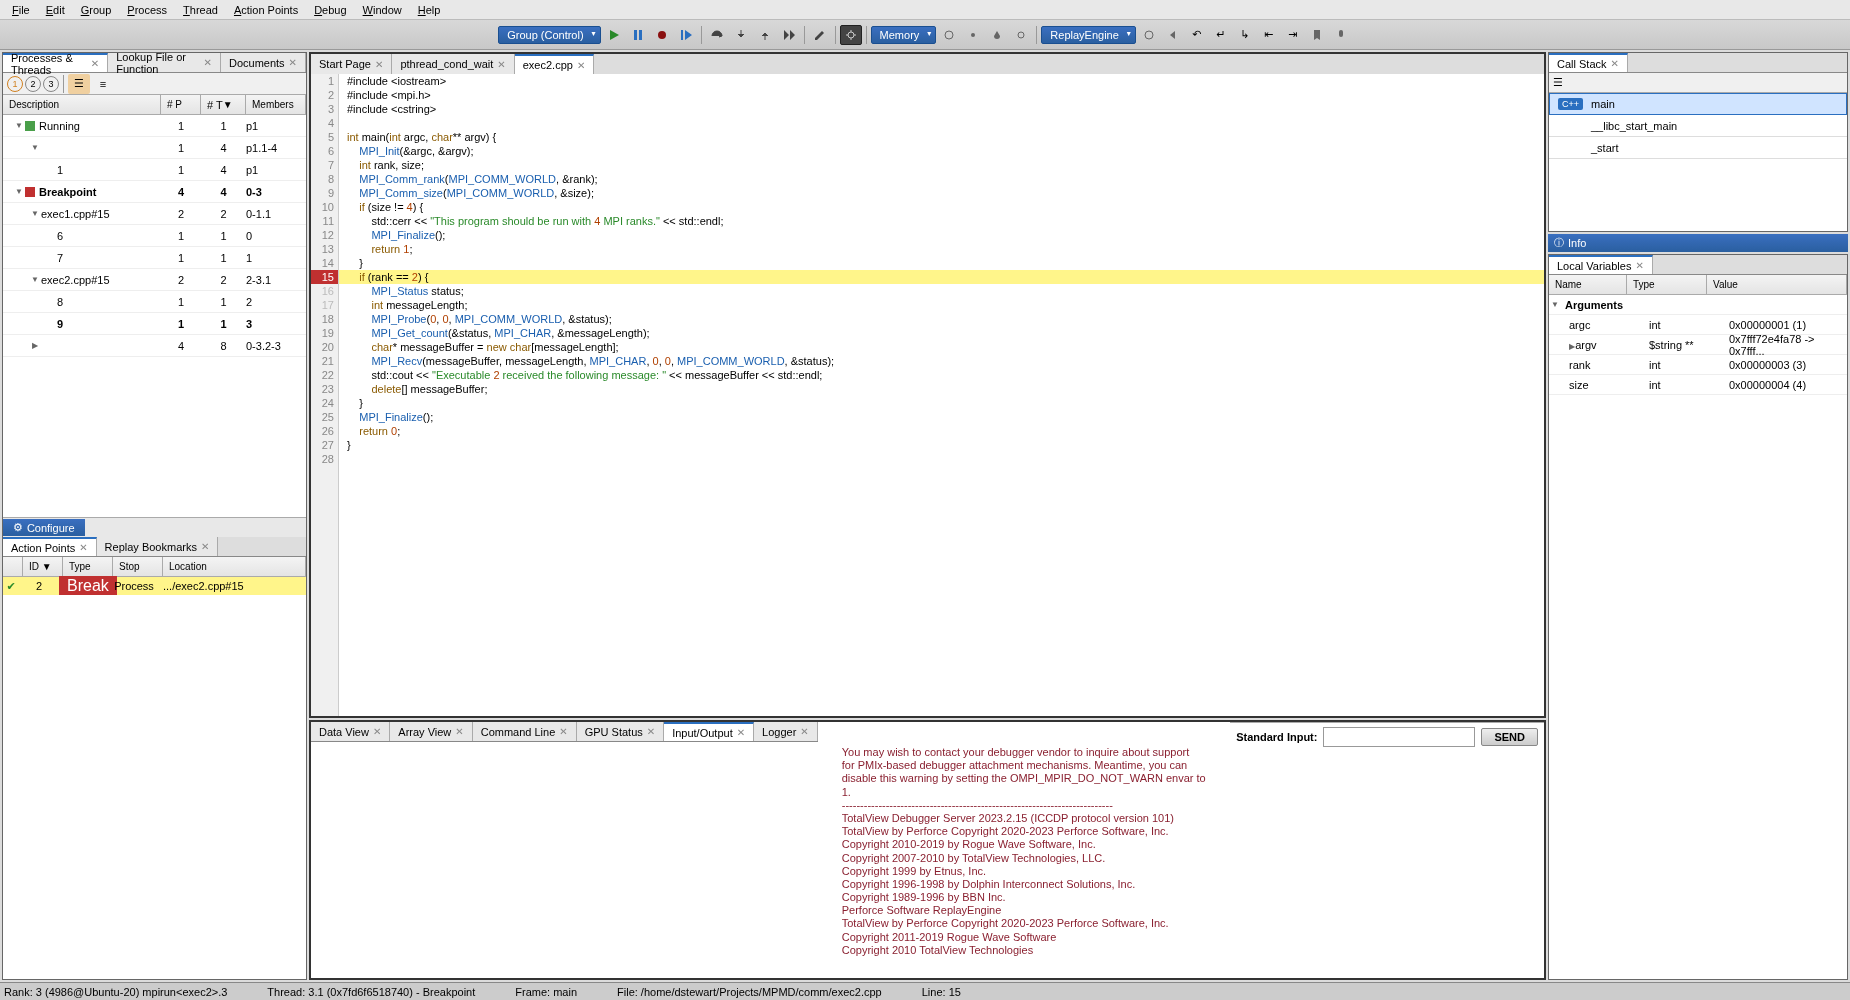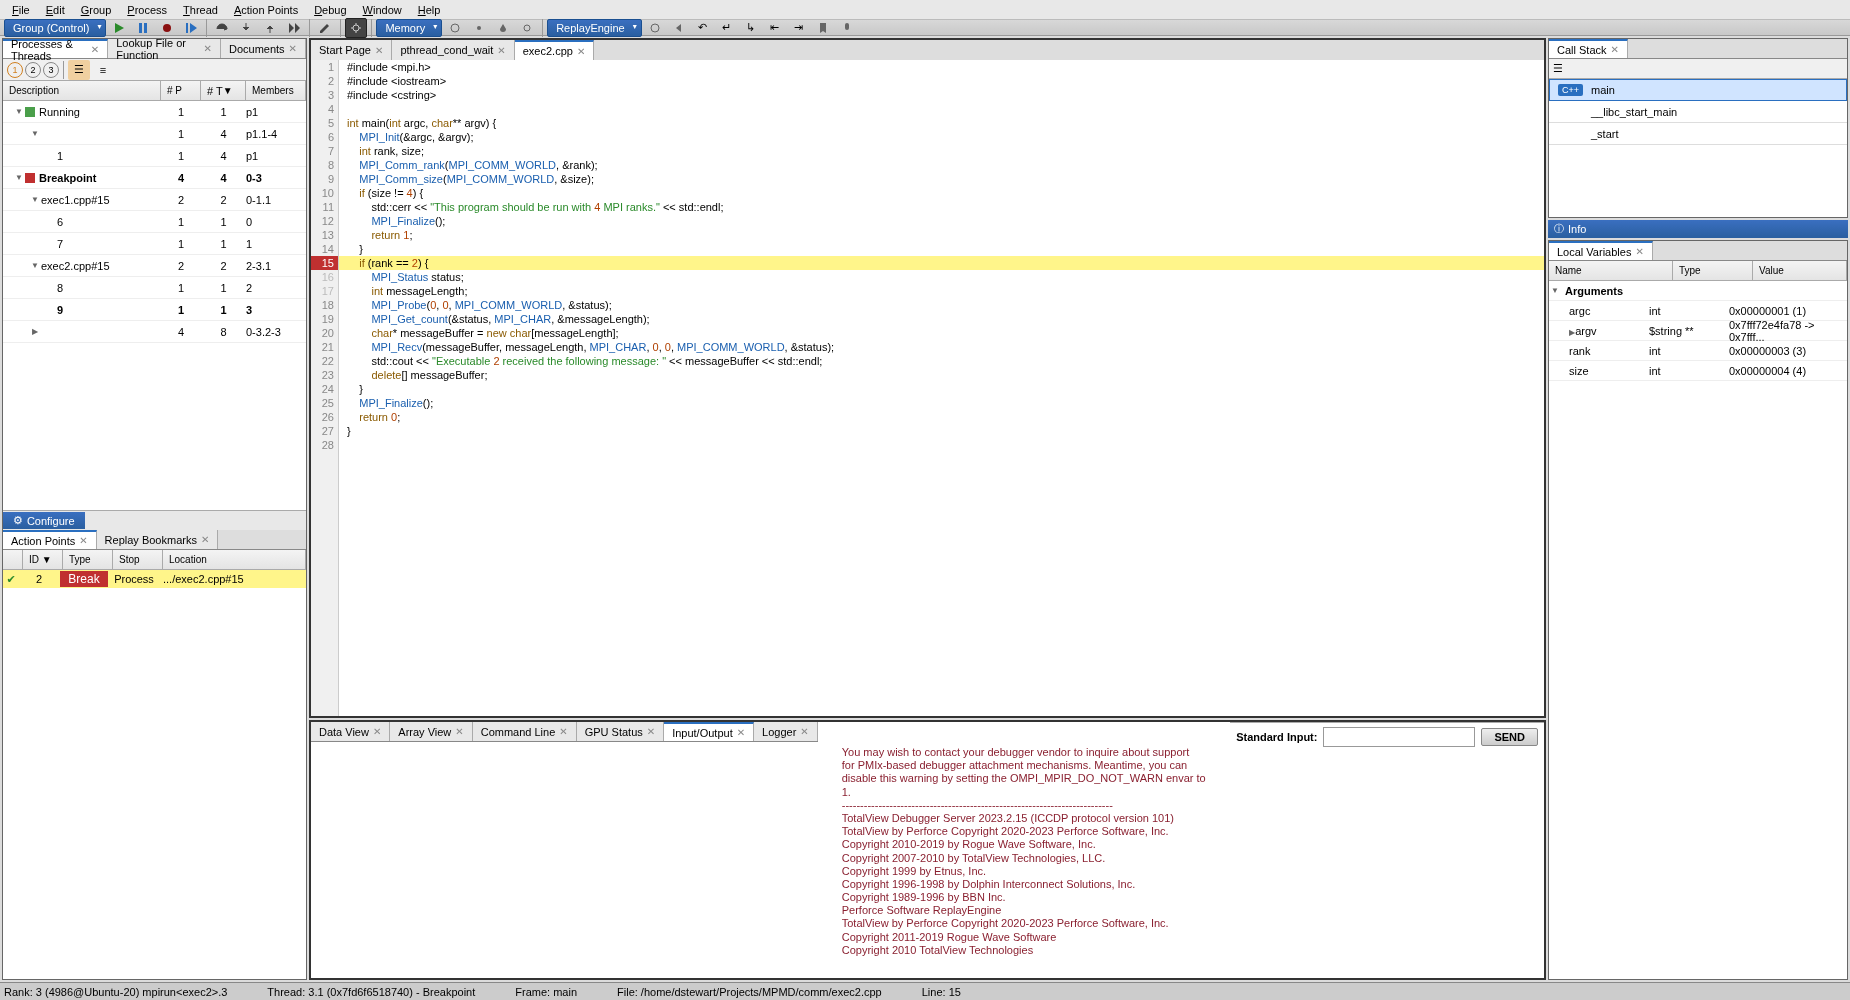--- a/index.html
+++ b/index.html
@@ -1,20 +1,20 @@
 <!DOCTYPE html>
 <html><head>
 <meta charset="utf-8">
 <style>
 * { margin: 0; padding: 0; box-sizing: border-box; font-family: Arial, sans-serif; font-size: 11px; }
 body { background: #dcdcdc; width: 1850px; height: 1000px; overflow: hidden; display: flex; flex-direction: column; }
 .menubar { height: 20px; background: #e8e8e8; display: flex; align-items: center; padding: 0 4px; border-bottom: 1px solid #bbb; }
 .menubar span { padding: 0 8px; cursor: pointer; }
 .menubar span u { text-decoration: underline; }
-.toolbar { height: 16px; background: linear-gradient(#d8d8d8,#c8c8c8); display: flex; align-items: center; padding: 0 4px; gap: 2px; border-bottom: 1px solid #999; }
+.toolbar { height: 30px; background: linear-gradient(#d8d8d8,#c8c8c8); display: flex; align-items: center; padding: 0 4px; gap: 2px; border-bottom: 1px solid #999; justify-content: center; }
 .tb-btn { width: 22px; height: 20px; display: flex; align-items: center; justify-content: center; border: 1px solid transparent; border-radius: 2px; cursor: pointer; }
 .tb-dropdown { background: linear-gradient(#3a6fc0,#2a5fa0); color: white; padding: 2px 16px 2px 8px; border-radius: 2px; border: 1px solid #1a4f90; font-size: 11px; position: relative; }
 .tb-dropdown::after { content: "▾"; position: absolute; right: 4px; font-size: 8px; }
 .tb-sep { width: 1px; height: 18px; background: #999; margin: 0 2px; }
 .main { flex: 1; display: flex; overflow: hidden; }
 .left-panel { width: 305px; border: 1px solid #666; margin: 2px 0 2px 2px; display: flex; flex-direction: column; background: #f0f0f0; }
 .center-panel { flex: 1; display: flex; flex-direction: column; margin: 2px; gap: 2px; }
 .right-panel { width: 300px; display: flex; flex-direction: column; margin: 2px 2px 2px 0; gap: 2px; }
 .tab-strip { height: 20px; background: #ddd; display: flex; border-bottom: 1px solid #888; }
 .tab { padding: 2px 8px; background: #e8e8e8; border-right: 1px solid #aaa; display: flex; align-items: center; gap: 4px; font-size: 10px; cursor: pointer; }
@@ -49,21 +49,21 @@
 .bottom-pane { height: 260px; border: 2px solid #333; background: white; display: flex; flex-direction: row; }
 .io-body { flex: 1; overflow: auto; padding: 24px; color: #8a2030; font-size: 10px; line-height: 1.2; }
 .stdin-row { height: 28px; display: flex; align-items: center; padding: 0 6px; border-top: 1px solid #aaa; gap: 6px; }
 .stdin-row input { flex: 1; height: 20px; border: 1px solid #999; padding: 0 4px; }
 .stdin-row button { padding: 2px 12px; background: linear-gradient(#eee,#ccc); border: 1px solid #888; border-radius: 2px; font-weight: bold; }
 .configure-bar { height: 20px; background: #e8e8e8; display: flex; align-items: center; border-top: 1px solid #aaa; }
 .configure-btn { background: linear-gradient(#3a6fc0,#2a5fa0); color: white; padding: 2px 10px; display: flex; align-items: center; gap: 4px; }
 .ap-pane { flex: 1; background: white; display: flex; flex-direction: column; }
 .ap-row { height: 18px; display: flex; align-items: center; background: #fff58a; font-size: 10px; }
 .ap-row .chk { width: 16px; text-align: center; color: #2a8a2a; }
-.break-badge { background: #c03030; color: white; padding: 1px 8px; font-size: 12px; margin-top: 8px; }
+.break-badge { background: #c03030; color: white; padding: 1px 8px; font-size: 16px; margin-top: 8px; }
 .callstack { height: 180px; border: 1px solid #666; background: #f0f0f0; display: flex; flex-direction: column; }
 .cs-toolbar { height: 20px; border-bottom: 1px solid #aaa; padding: 0 4px; display: flex; align-items: center; }
 .cs-body { flex: 1; background: white; }
 .cs-row { height: 22px; display: flex; align-items: center; padding: 0 8px; border-bottom: 1px solid #ddd; gap: 8px; font-size: 10px; }
 .cs-row.active { background: #d0e4ff; border: 1px solid #2a6fc0; }
 .cpp-badge { background: #2a6fc0; color: white; padding: 1px 4px; border-radius: 2px; font-size: 9px; }
 .info-hdr { height: 18px; background: linear-gradient(#3a6fc0,#2a5fa0); color: white; padding: 0 6px; display: flex; align-items: center; gap: 4px; font-size: 10px; }
 .vars-pane { flex: 1; border: 1px solid #666; background: #fdba74; display: flex; flex-direction: column; }
 .vars-body { flex: 1; background: white; }
 .var-row { height: 20px; display: flex; align-items: center; font-size: 10px; border-bottom: 1px solid #eee; }
@@ -386,22 +386,22 @@
             <div class="gutter-line">21</div>
             <div class="gutter-line">22</div>
             <div class="gutter-line">23</div>
             <div class="gutter-line">24</div>
             <div class="gutter-line">25</div>
             <div class="gutter-line">26</div>
             <div class="gutter-line">27</div>
             <div class="gutter-line">28</div>
           </div>
         <div class="code-lines" id="codelines">
+            <div class="code-line">#include &lt;iostream&gt;</div>
             <div class="code-line">#include &lt;mpi.h&gt;</div>
-            <div class="code-line">#include &lt;iostream&gt;</div>
             <div class="code-line">#include &lt;cstring&gt;</div>
             <div class="code-line"></div>
             <div class="code-line"><span class="kw">int</span> main(<span class="kw">int</span> argc, <span class="kw">char</span>** argv) {</div>
             <div class="code-line">    <span class="fn">MPI_Init</span>(&amp;argc, &amp;argv);</div>
             <div class="code-line">    <span class="kw">int</span> rank, size;</div>
             <div class="code-line">    <span class="fn">MPI_Comm_rank</span>(<span class="fn">MPI_COMM_WORLD</span>, &amp;rank);</div>
             <div class="code-line">    <span class="fn">MPI_Comm_size</span>(<span class="fn">MPI_COMM_WORLD</span>, &amp;size);</div>
             <div class="code-line">    <span class="kw">if</span> (size != <span class="num">4</span>) {</div>
             <div class="code-line">        std::cerr &lt;&lt; <span class="str">"This program should be run with <span class="num">4</span> MPI ranks."</span> &lt;&lt; std::endl;</div>
             <div class="code-line">        <span class="fn">MPI_Finalize</span>();</div>
@@ -504,21 +504,21 @@
     </div>
     <div class="info-hdr">ⓘ <span>Info</span></div>
     <div class="vars-pane">
       <div class="tab-strip">
         <div class="tab active">
             <span>Local Variables</span>
             <span class="tab-close">✕</span>
           </div>
       </div>
       <div class="table-hdr">
-        <div class="th" style="width:124px">Name</div>
+        <div class="th" style="width:78px">Name</div>
         <div class="th" style="width:80px">Type</div>
         <div class="th" style="flex:1">Value</div>
       </div>
       <div class="vars-body" id="vars-body">
           <div class="var-row">
             <span class="disclose">▼</span>
             <b style="padding-left:4px">Arguments</b>
           </div>
           <div class="var-row">
             <div style="width:100px;padding-left:20px"><span class="disclose"></span>argc</div>

